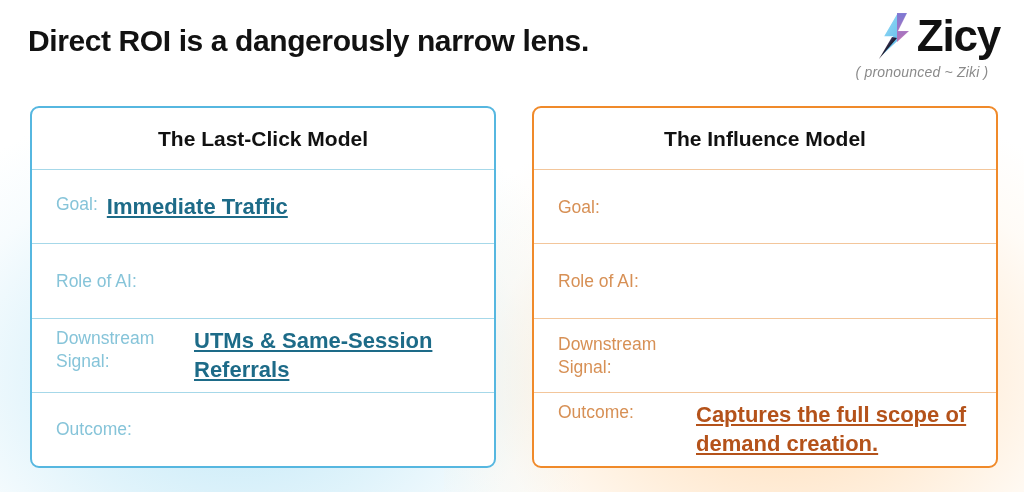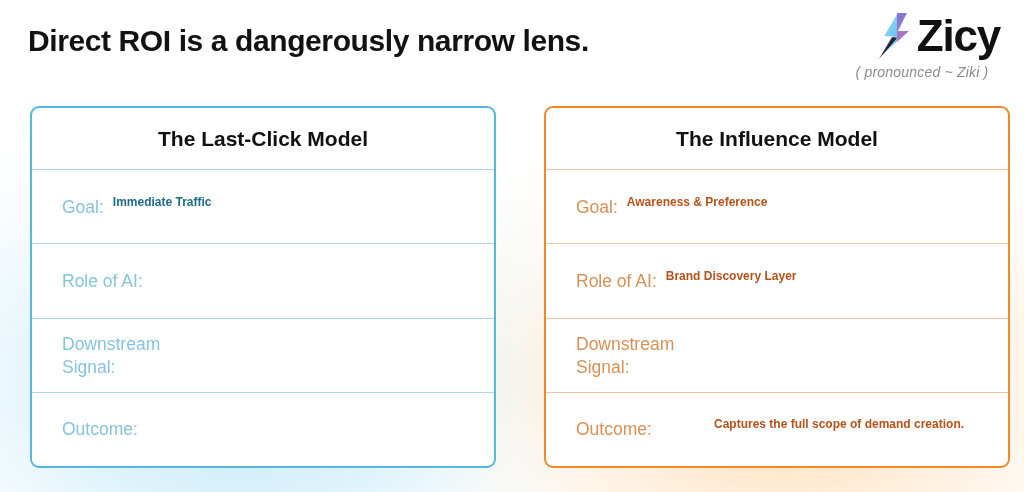--- a/index.html
+++ b/index.html
@@ -122,63 +122,64 @@
     height: 362px;
     border-radius: 9px;
     border: 2px solid;
     background: #ffffff;
     display: flex;
     flex-direction: column;
     overflow: hidden;
   }
 
   .panel-left  { left: 30px;  border-color: #56b7e0; }
-  .panel-right { left: 544px; border-color: #f08a2a; }
+  .panel-right { left: 532px; border-color: #f08a2a; }
 
   .panel-title {
     height: 62px;
     display: flex;
     align-items: center;
     justify-content: center;
     font-size: 21px;
     font-weight: bold;
     color: #111111;
     flex: 0 0 auto;
   }
   .panel-left  .panel-title { border-bottom: 1.5px solid #a6d8e9; }
   .panel-right .panel-title { border-bottom: 1.5px solid #f3c69b; }
 
   .row {
     display: flex;
     align-items: flex-start;
-    padding: 0 30px;
+    padding: 0 24px;
     flex: 1 1 0;
   }
   .panel-left  .row + .row { border-top: 1.5px solid #a6d8e9; }
   .panel-right .row + .row { border-top: 1.5px solid #f3c69b; }
 
   .row-inner {
     display: flex;
     align-items: flex-start;
     margin: auto 0;
     width: 100%;
   }
 
   .row-label {
     font-size: 17.5px;
     line-height: 1.32;
     white-space: pre-line;
     flex: 0 0 auto;
     padding-top: 1px;
   }
   .row-value {
-    font-size: 12px;
+    font-size: 22px;
     font-weight: bold;
     line-height: 1.32;
     flex: 1 1 auto;
+    text-decoration: underline;
   }
 
   
   .row.inline .row-label  { margin-right: 9px; }
   .row.stacked .row-label { width: 134px; margin-right: 4px; }
   .row.outcome .row-label { width: 134px; margin-right: 4px; }
 
   
   .panel-left  .row-label { color: #86c4d9; }
   .panel-left  .row-value { color: #1d6b88; }
@@ -240,44 +241,43 @@
       <div class="row inline">
         <div class="row-inner">
           <div class="row-label">Role of AI:</div>
         </div>
       </div>
 
       <div class="row stacked">
         <div class="row-inner">
           <div class="row-label">Downstream
 Signal:</div>
+          <div class="row-value">UTMs &amp; Same-Session Referrals</div>
         </div>
       </div>
 
       <div class="row outcome">
         <div class="row-inner">
           <div class="row-label">Outcome:</div>
         </div>
       </div>
     </div>
 
     <div class="panel panel-right">
       <div class="panel-title">The Influence Model</div>
 
       <div class="row inline">
         <div class="row-inner">
           <div class="row-label">Goal:</div>
-          <div class="row-value">Awareness &amp; Preference</div>
         </div>
       </div>
 
       <div class="row inline">
         <div class="row-inner">
           <div class="row-label">Role of AI:</div>
-          <div class="row-value">Brand Discovery Layer</div>
         </div>
       </div>
 
       <div class="row stacked">
         <div class="row-inner">
           <div class="row-label">Downstream
 Signal:</div>
         </div>
       </div>
 

